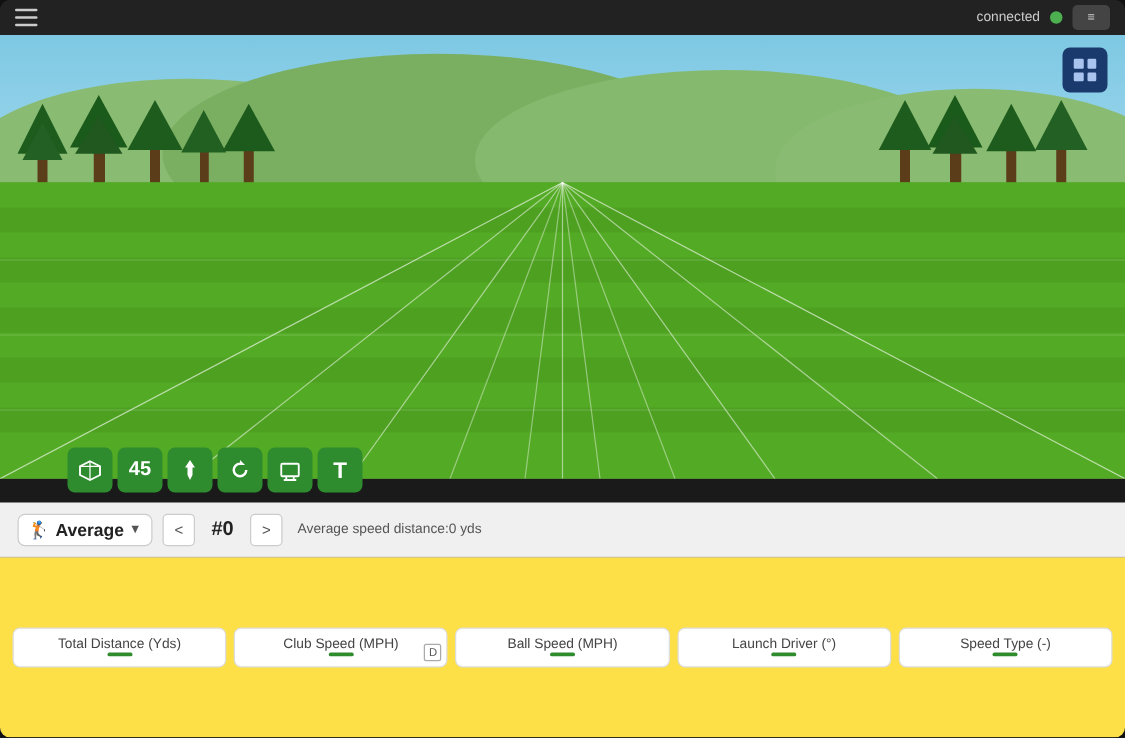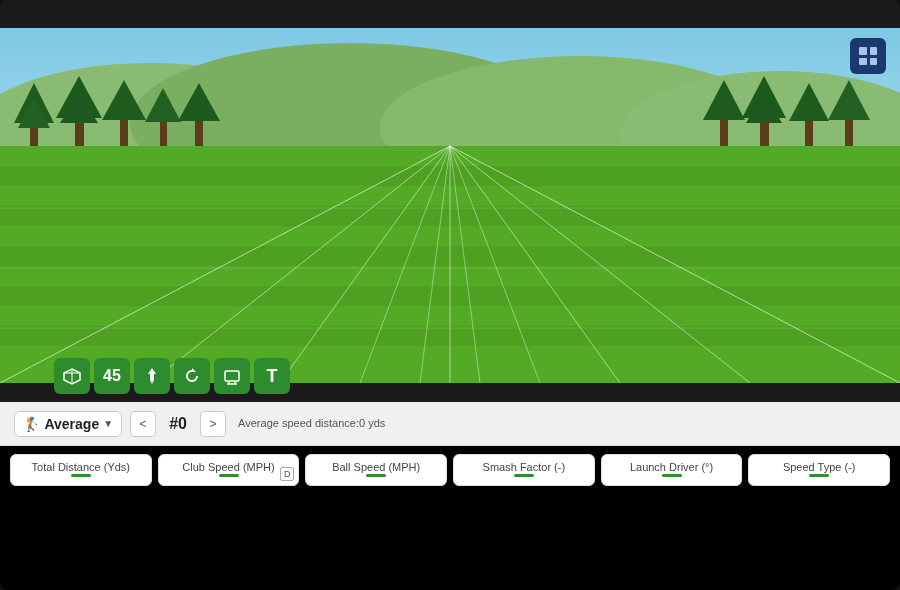--- a/index.html
+++ b/index.html
@@ -245,23 +245,23 @@
       margin-left: 4px;
     }
 
     
     .stats-row {
       position: absolute;
       top: 446px;
       left: 0;
       right: 0;
       bottom: 0;
-      background: #000000;
-      display: flex;
-      align-items: flex-start;
+      background: #fde047;
+      display: flex;
+      align-items: center;
       padding: 8px 10px;
       gap: 6px;
       z-index: 10;
     }
 
     .stat-card {
       flex: 1;
       background: white;
       border: 1px solid #ddd;
       border-radius: 6px;
@@ -323,20 +323,34 @@
       font-size: 11px;
       letter-spacing: 3px;
       font-weight: 300;
     }
   </style>
 </head>
 <body>
 
 <div class="screen">
 
+  <div class="top-bar">
+    <div class="top-bar-left">
+      <div class="hamburger-icon">
+        <span></span>
+          <span></span>
+          <span></span>
+      </div>
+    </div>
+    <div class="top-bar-right">
+      <span class="connected-text">connected</span>
+      <span class="connected-dot"></span>
+      <button class="top-bar-btn">≡</button>
+    </div>
+  </div>
 
   <div class="golf-view">
     <svg class="golf-svg" viewBox="0 0 900 355" xmlns="http://www.w3.org/2000/svg">
 
       <defs>
         <linearGradient id="skyGrad" x1="0" y1="0" x2="0" y2="1">
           <stop offset="0%" stop-color="#7ec8e3"></stop>
           <stop offset="60%" stop-color="#b8e4f5"></stop>
           <stop offset="100%" stop-color="#c8e8c0"></stop>
         </linearGradient>
@@ -486,24 +500,20 @@
       <span class="stat-label">Club Speed (MPH)</span>
       <div class="stat-dash"></div>
       <div class="stat-d-badge">D</div>
     </div>
 
     <div class="stat-card">
       <span class="stat-label">Ball Speed (MPH)</span>
       <div class="stat-dash"></div>
     </div>
 
-    <div class="stat-card">
-      <span class="stat-label">Smash Factor (-)</span>
-      <div class="stat-dash"></div>
-    </div>
 
     <div class="stat-card">
       <span class="stat-label">Launch Driver (°)</span>
       <div class="stat-dash"></div>
     </div>
 
     <div class="stat-card">
       <span class="stat-label">Speed Type (-)</span>
       <div class="stat-dash"></div>
     </div>

